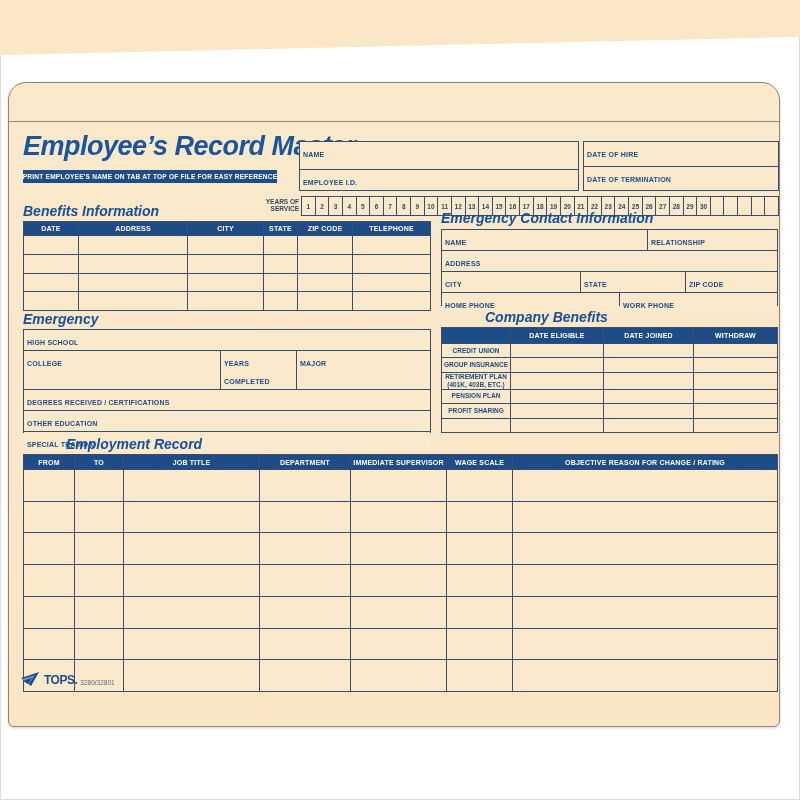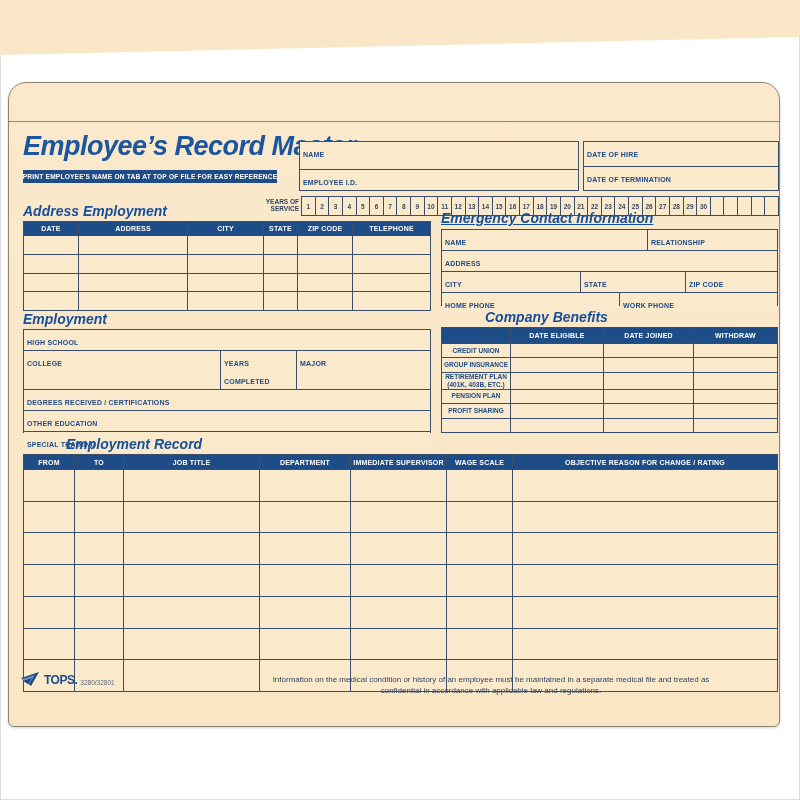--- a/index.html
+++ b/index.html
@@ -49,21 +49,21 @@
 
   .yos { position:absolute; left:292px; top:113px; width:478px; height:20px;
          display:grid; grid-template-columns:repeat(35,1fr); gap:1px;
          background:#3a4e6b; border:1.5px solid #3a4e6b; }
   .ys { background:#fbe9cc; display:flex; align-items:center; justify-content:center;
         font-size:6.5px; font-weight:bold; color:#33475f; }
 
   .sec-heading { position:absolute; font-size:14px; font-style:italic;
                  font-weight:bold; color:#164f9b; white-space:nowrap; }
   .addr-h { left:14px;  top:120px; }
-  .emg-h  { left:432px; top:127px;text-decoration:underline; }
+  .emg-h  { left:432px; top:127px; }
   .edu-h  { left:14px;  top:228px; }
   .ben-h  { left:432px; top:226px;margin-left:44px; }
   .emp-h  { left:14px;  top:353px;margin-left:43px; }
 
   .grid { position:absolute; display:grid; gap:1px;
           background:#3a4e6b; border:1.5px solid #3a4e6b; }
   .th { background:#1e4c87; color:#ffffff; font-weight:bold; font-size:7px;
         display:flex; align-items:center; justify-content:center;
         letter-spacing:.2px; white-space:nowrap; overflow:hidden; }
   .td { background:#fbe9cc; }
@@ -171,21 +171,21 @@
         <div class="ys">28</div>
         <div class="ys">29</div>
         <div class="ys">30</div>
         <div class="ys"></div>
         <div class="ys"></div>
         <div class="ys"></div>
         <div class="ys"></div>
         <div class="ys"></div>
       </div>
 
-    <div class="sec-heading addr-h">Address Employment</div>
+    <div class="sec-heading addr-h">Benefits Information</div>
     <div class="grid addr-table">
         <div class="th">DATE</div>
         <div class="th">ADDRESS</div>
         <div class="th">CITY</div>
         <div class="th">STATE</div>
         <div class="th">ZIP CODE</div>
         <div class="th">TELEPHONE</div>
         <div class="td"></div>
         <div class="td"></div>
         <div class="td"></div>
@@ -241,21 +241,21 @@
       <div class="frow">
         <div class="fcell" style="flex:0 0 177px">
           <span class="fl">HOME PHONE</span>
         </div>
         <div class="fcell">
           <span class="fl">WORK PHONE</span>
         </div>
       </div>
     </div>
 
-    <div class="sec-heading edu-h">Employment</div>
+    <div class="sec-heading edu-h">Emergency</div>
     <div class="fbox edu-box">
       <div class="frow">
         <div class="fcell">
           <span class="fl">HIGH SCHOOL</span>
         </div>
       </div>
       <div class="frow">
         <div class="fcell" style="flex:0 0 196px">
           <span class="fl">COLLEGE</span>
         </div>
@@ -379,15 +379,14 @@
     <div class="footer-logo">
       <svg width="20" height="16" viewBox="0 0 20 16">
         <polygon points="0,6 18,0 10,14" fill="#1e4c87"></polygon>
         <polygon points="1,7 14,3 8,12" fill="#6f8fc0"></polygon>
         <polygon points="2,9 11,6 7,12" fill="#1e4c87"></polygon>
       </svg>
       <span class="tops-text">TOPS.</span>
       <span class="prod-num">3280/32801</span>
     </div>
 
-    <div class="disclaimer">Information on the medical condition or history of an employee must be maintained in a separate medical file and treated as confidential in accordance with applicable law and regulations.</div>
   </div>
 </div>
 
 </body></html>

